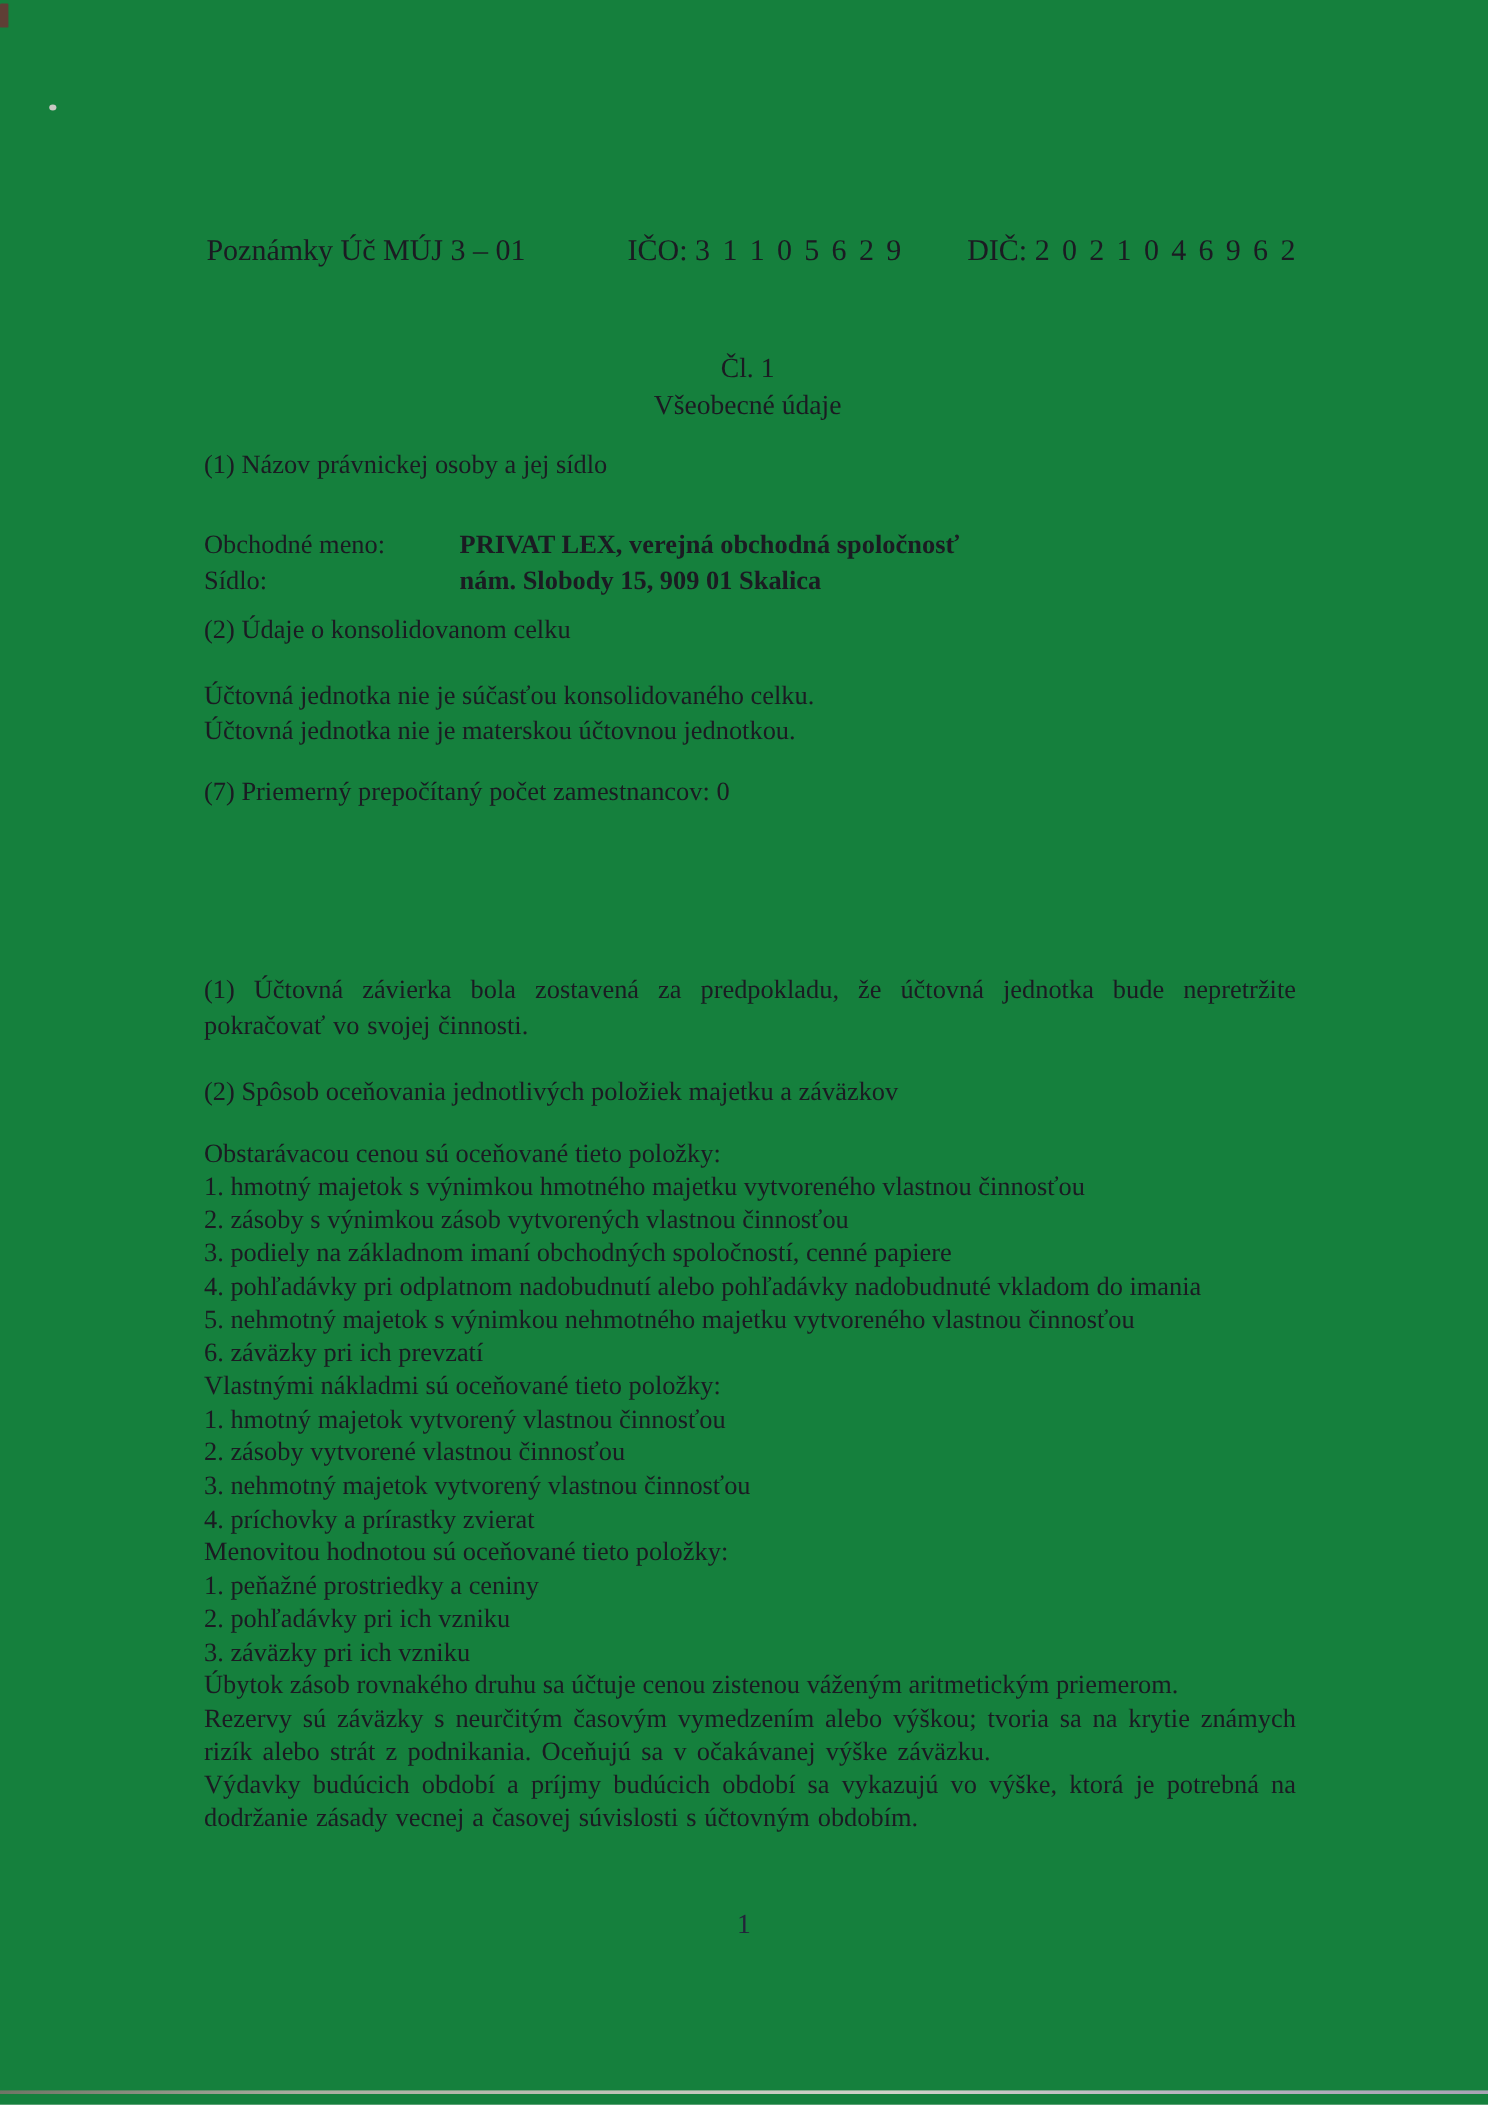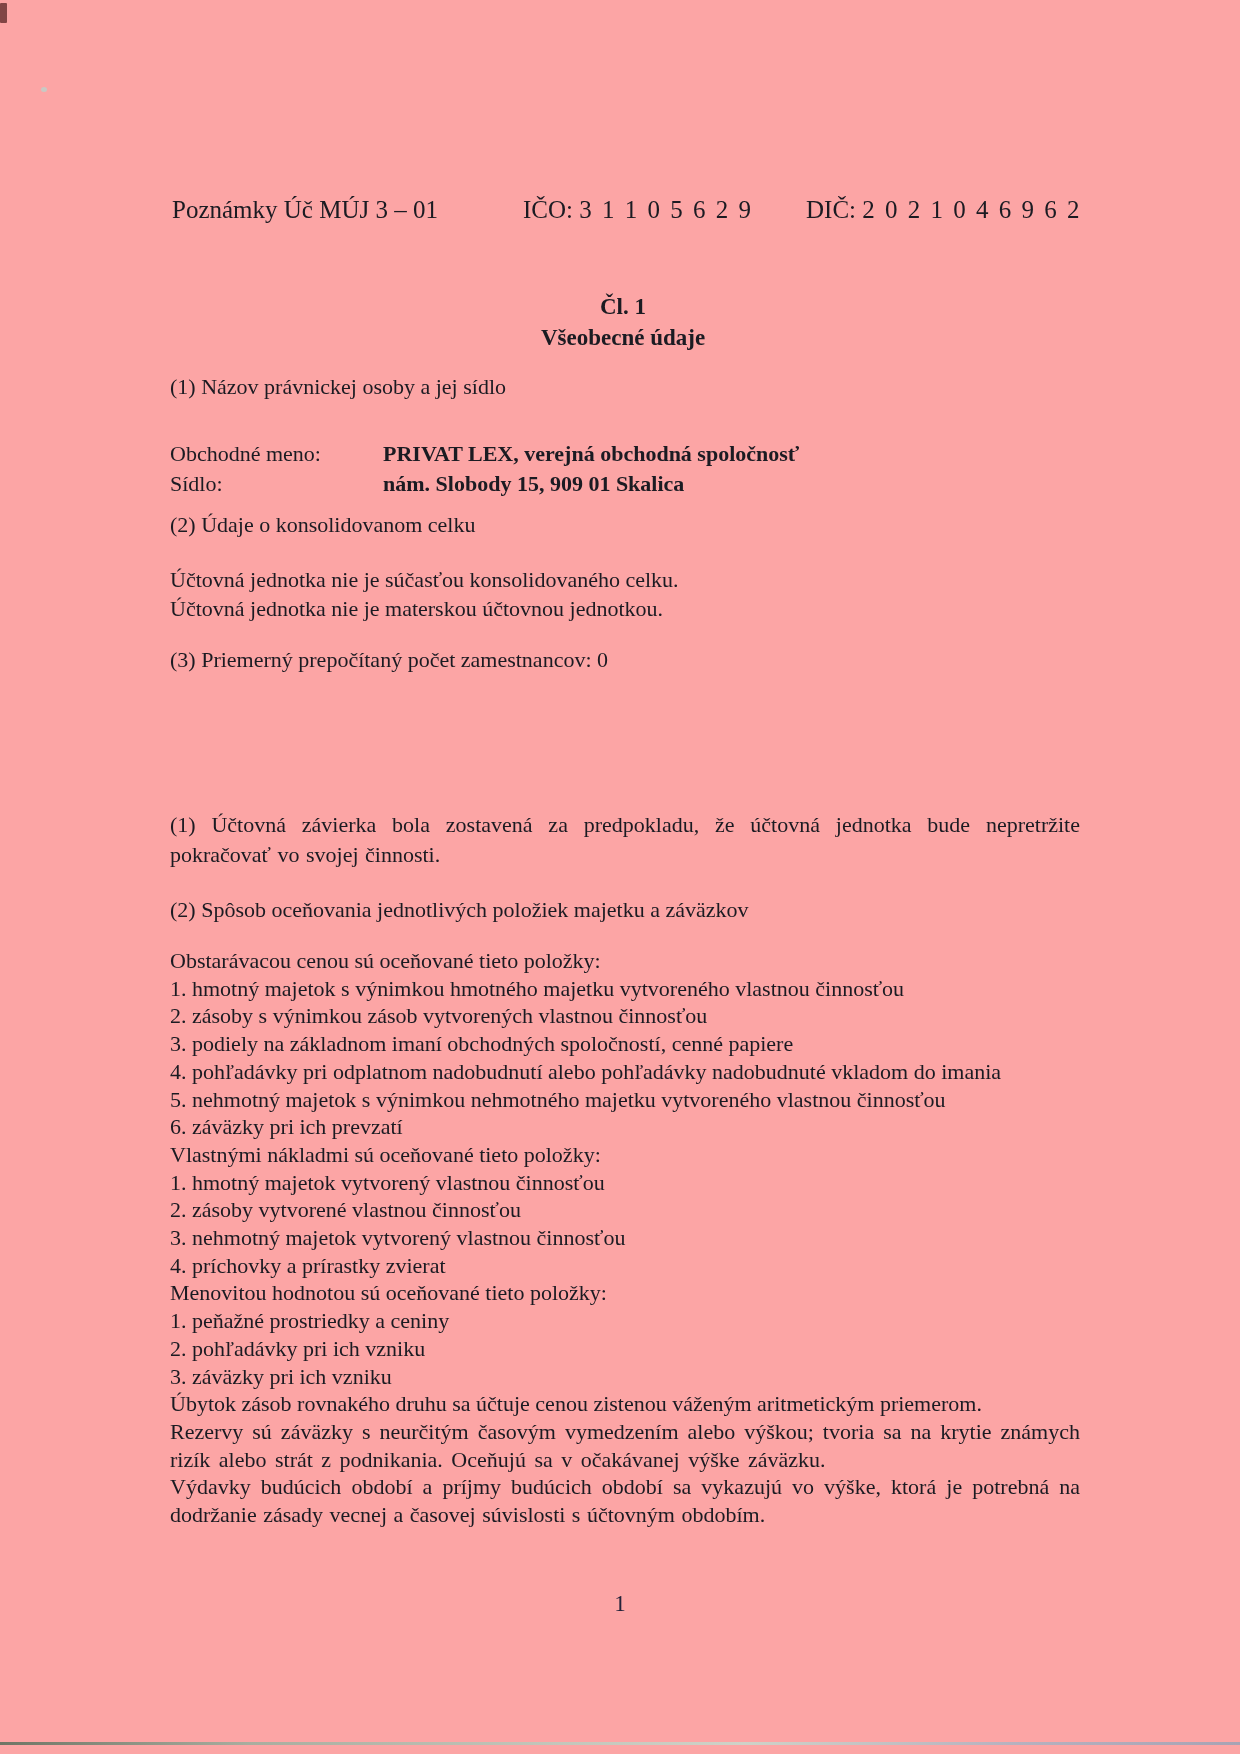--- a/index.html
+++ b/index.html
@@ -2,37 +2,37 @@
 <html><head>
 <meta charset="utf-8">
 <style>
   html, body { margin: 0; padding: 0; }
   body { background: #e9e9e9; }
   .page {
     position: relative;
     width: 1240px;
     height: 1754px;
     margin: 0 auto;
-    background: #fca5a5;
+    background: #15803d;
     overflow: hidden;
     font-family: "Liberation Serif", serif;
     color: #1b1b22;
     font-size: 22px;
   }
   .abs { position: absolute; }
 
   
   .header-row { top: 196px; left: 0; width: 1240px; height: 36px; font-size: 25px; }
   .hdr-form { position: absolute; left: 172px; top: 0; white-space: nowrap; }
   .hdr-ico  { position: absolute; left: 523px; top: 0; white-space: nowrap; }
   .hdr-dic  { position: absolute; left: 806px; top: 0; white-space: nowrap; }
   .spread-digits { letter-spacing: 2px; }
 
   
-  .art-head { left: 168px; width: 910px; text-align: center; font-weight: bold; }
+  .art-head { left: 168px; width: 910px; text-align: center; font-weight: normal; }
   .art1-head { top: 291px; font-size: 23px; line-height: 31px; }
   .art2-head { top: 726px; font-size: 24px; line-height: 33px; }
   .art2-head .sub { font-size: 23px; }
 
   .bodyline { left: 170px; width: 912px; line-height: 29px; }
   .pt1 { top: 372px; }
 
   .fields { top: 439px; left: 170px; width: 912px; line-height: 29.5px; }
   .fields .label { display: inline-block; width: 213px; }
   .fields .value { font-weight: bold; }
@@ -95,21 +95,21 @@
     </div>
   </div>
 
   <div class="abs bodyline pt2">(2) Údaje o konsolidovanom celku</div>
 
   <div class="abs bodyline consolidation">
     <div>Účtovná jednotka nie je súčasťou konsolidovaného celku.</div>
     <div>Účtovná jednotka nie je materskou účtovnou jednotkou.</div>
   </div>
 
-  <div class="abs bodyline pt3">(3) Priemerný prepočítaný počet zamestnancov: 0</div>
+  <div class="abs bodyline pt3">(7) Priemerný prepočítaný počet zamestnancov: 0</div>
 
 
   <div class="abs para1">(1) Účtovná závierka bola zostavená za predpokladu, že účtovná jednotka bude nepretržite pokračovať vo svojej činnosti.</div>
 
   <div class="abs bodyline pt2b">(2) Spôsob oceňovania jednotlivých položiek majetku a záväzkov</div>
 
   <div class="abs valuation">
     <p>Obstarávacou cenou sú oceňované tieto položky:</p>
     <ul>
       <li>1. hmotný majetok s výnimkou hmotného majetku vytvoreného vlastnou činnosťou</li>

